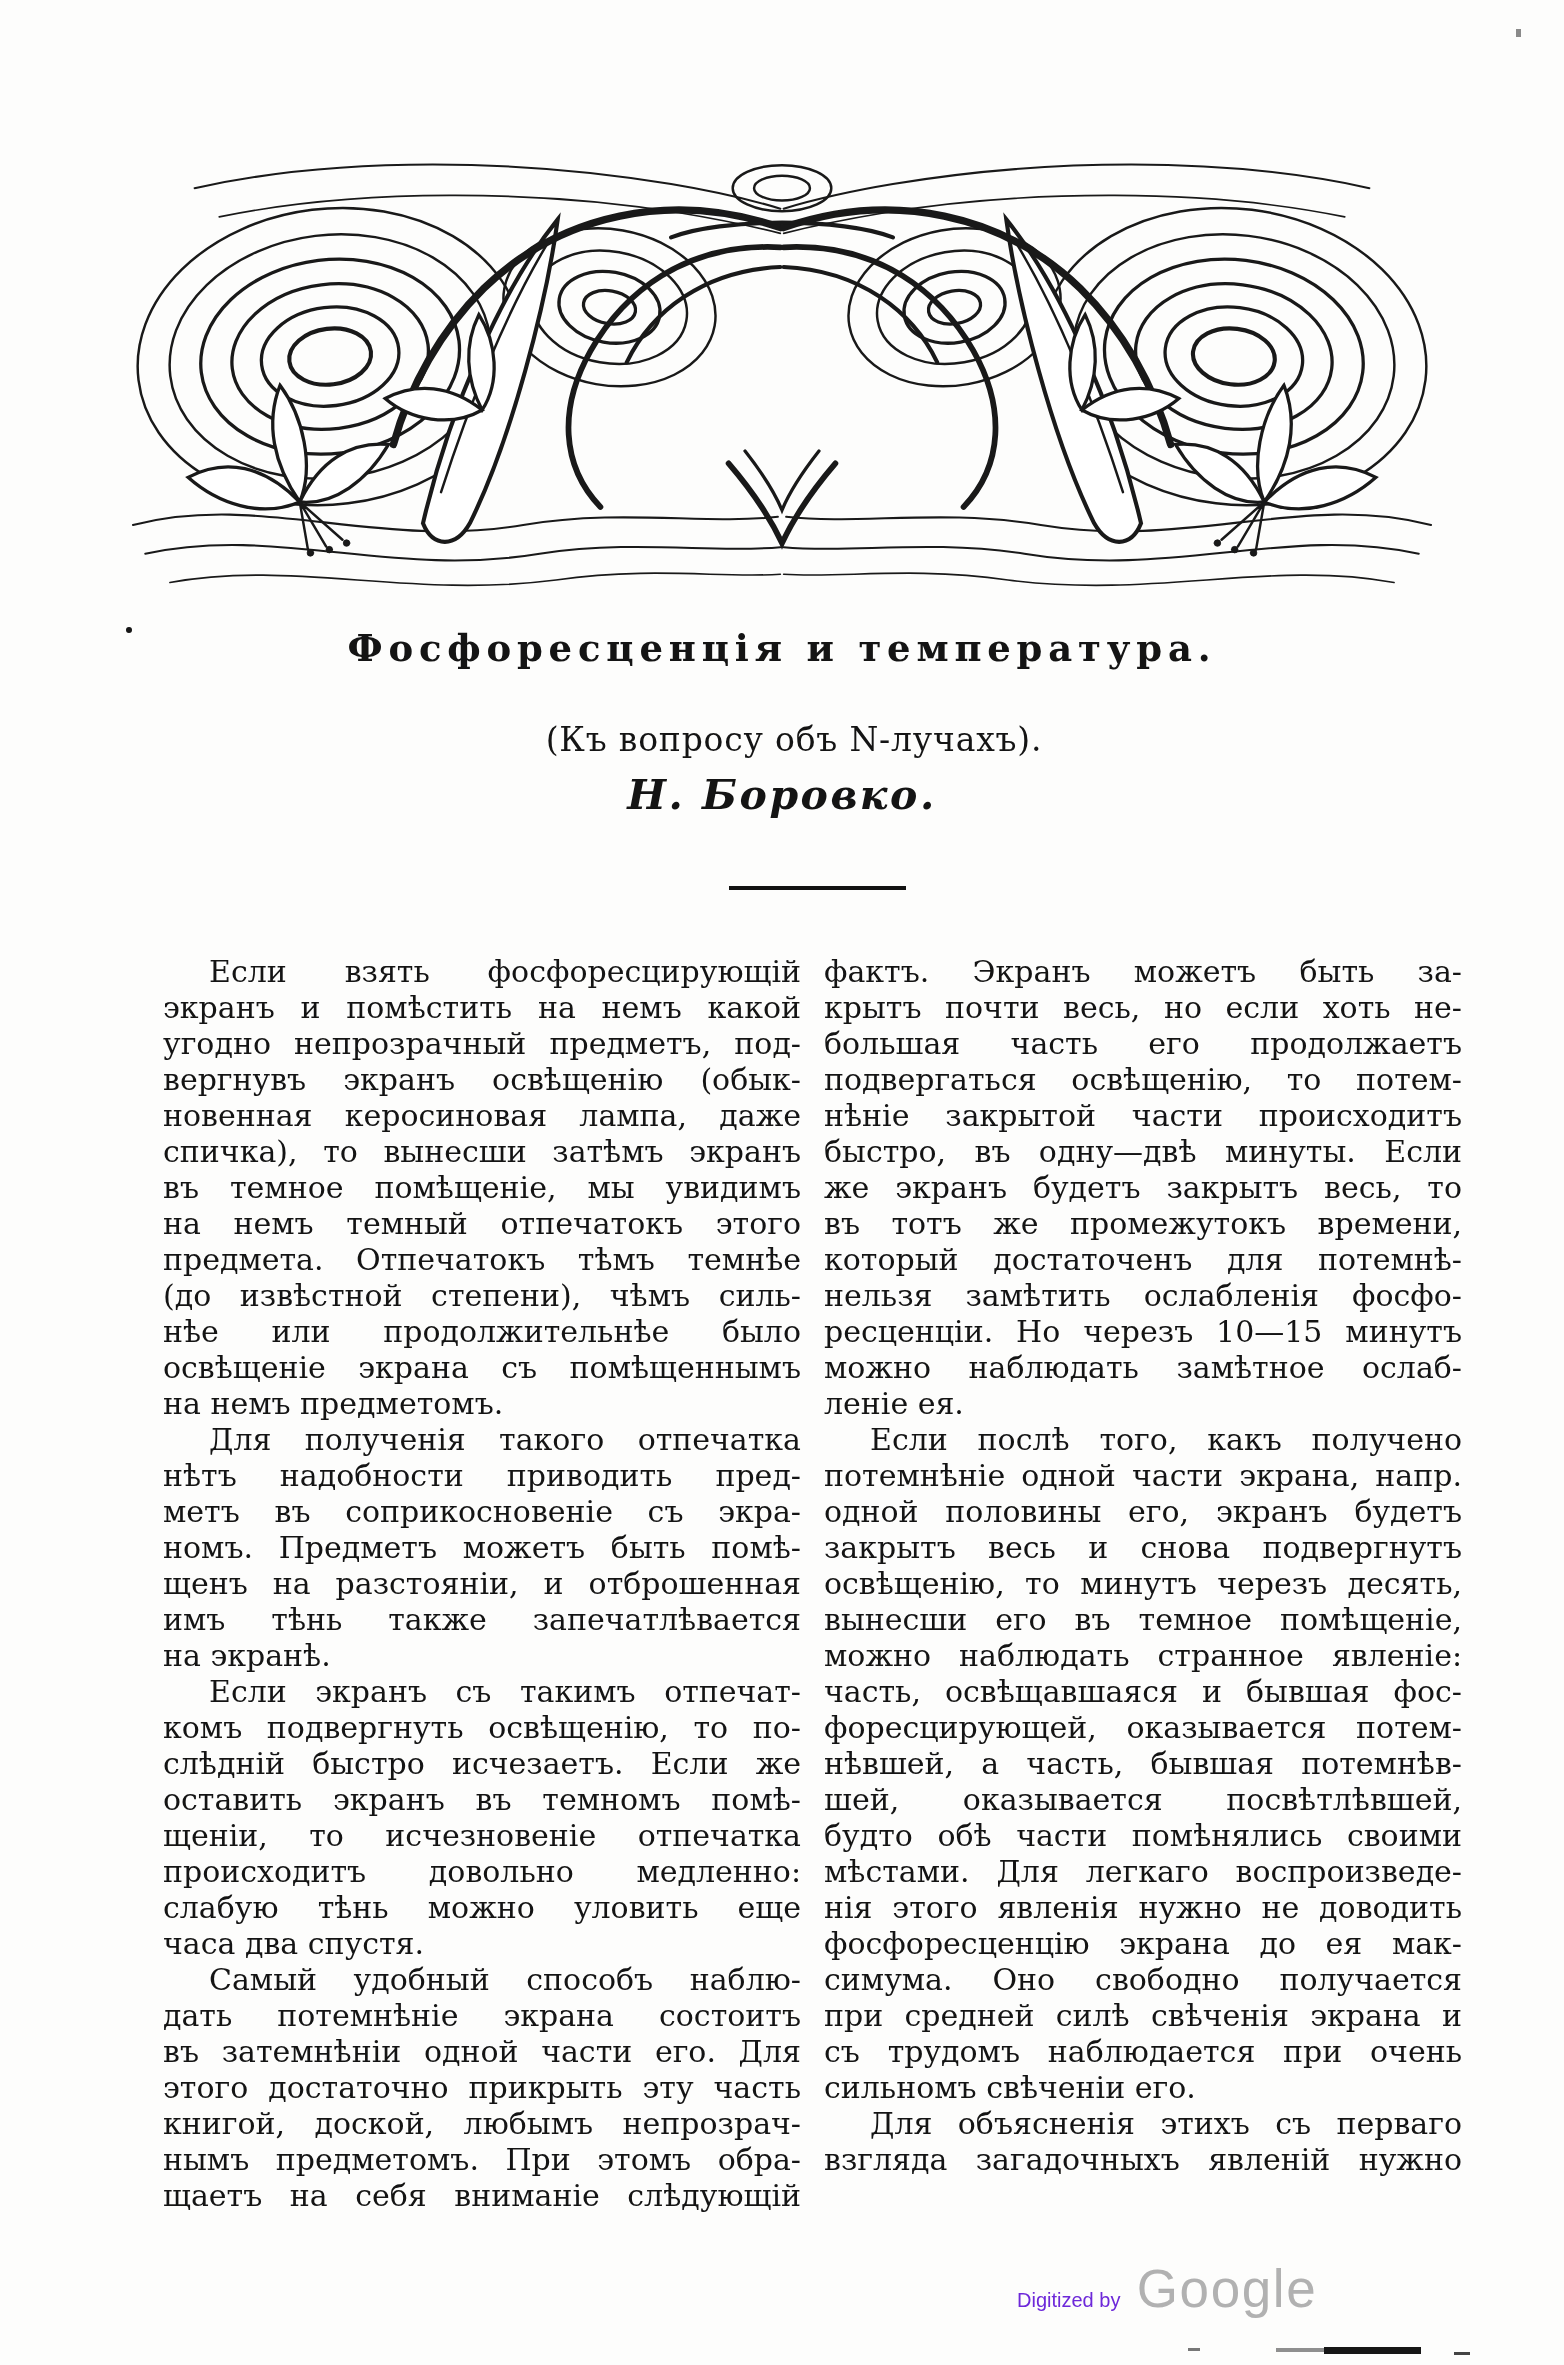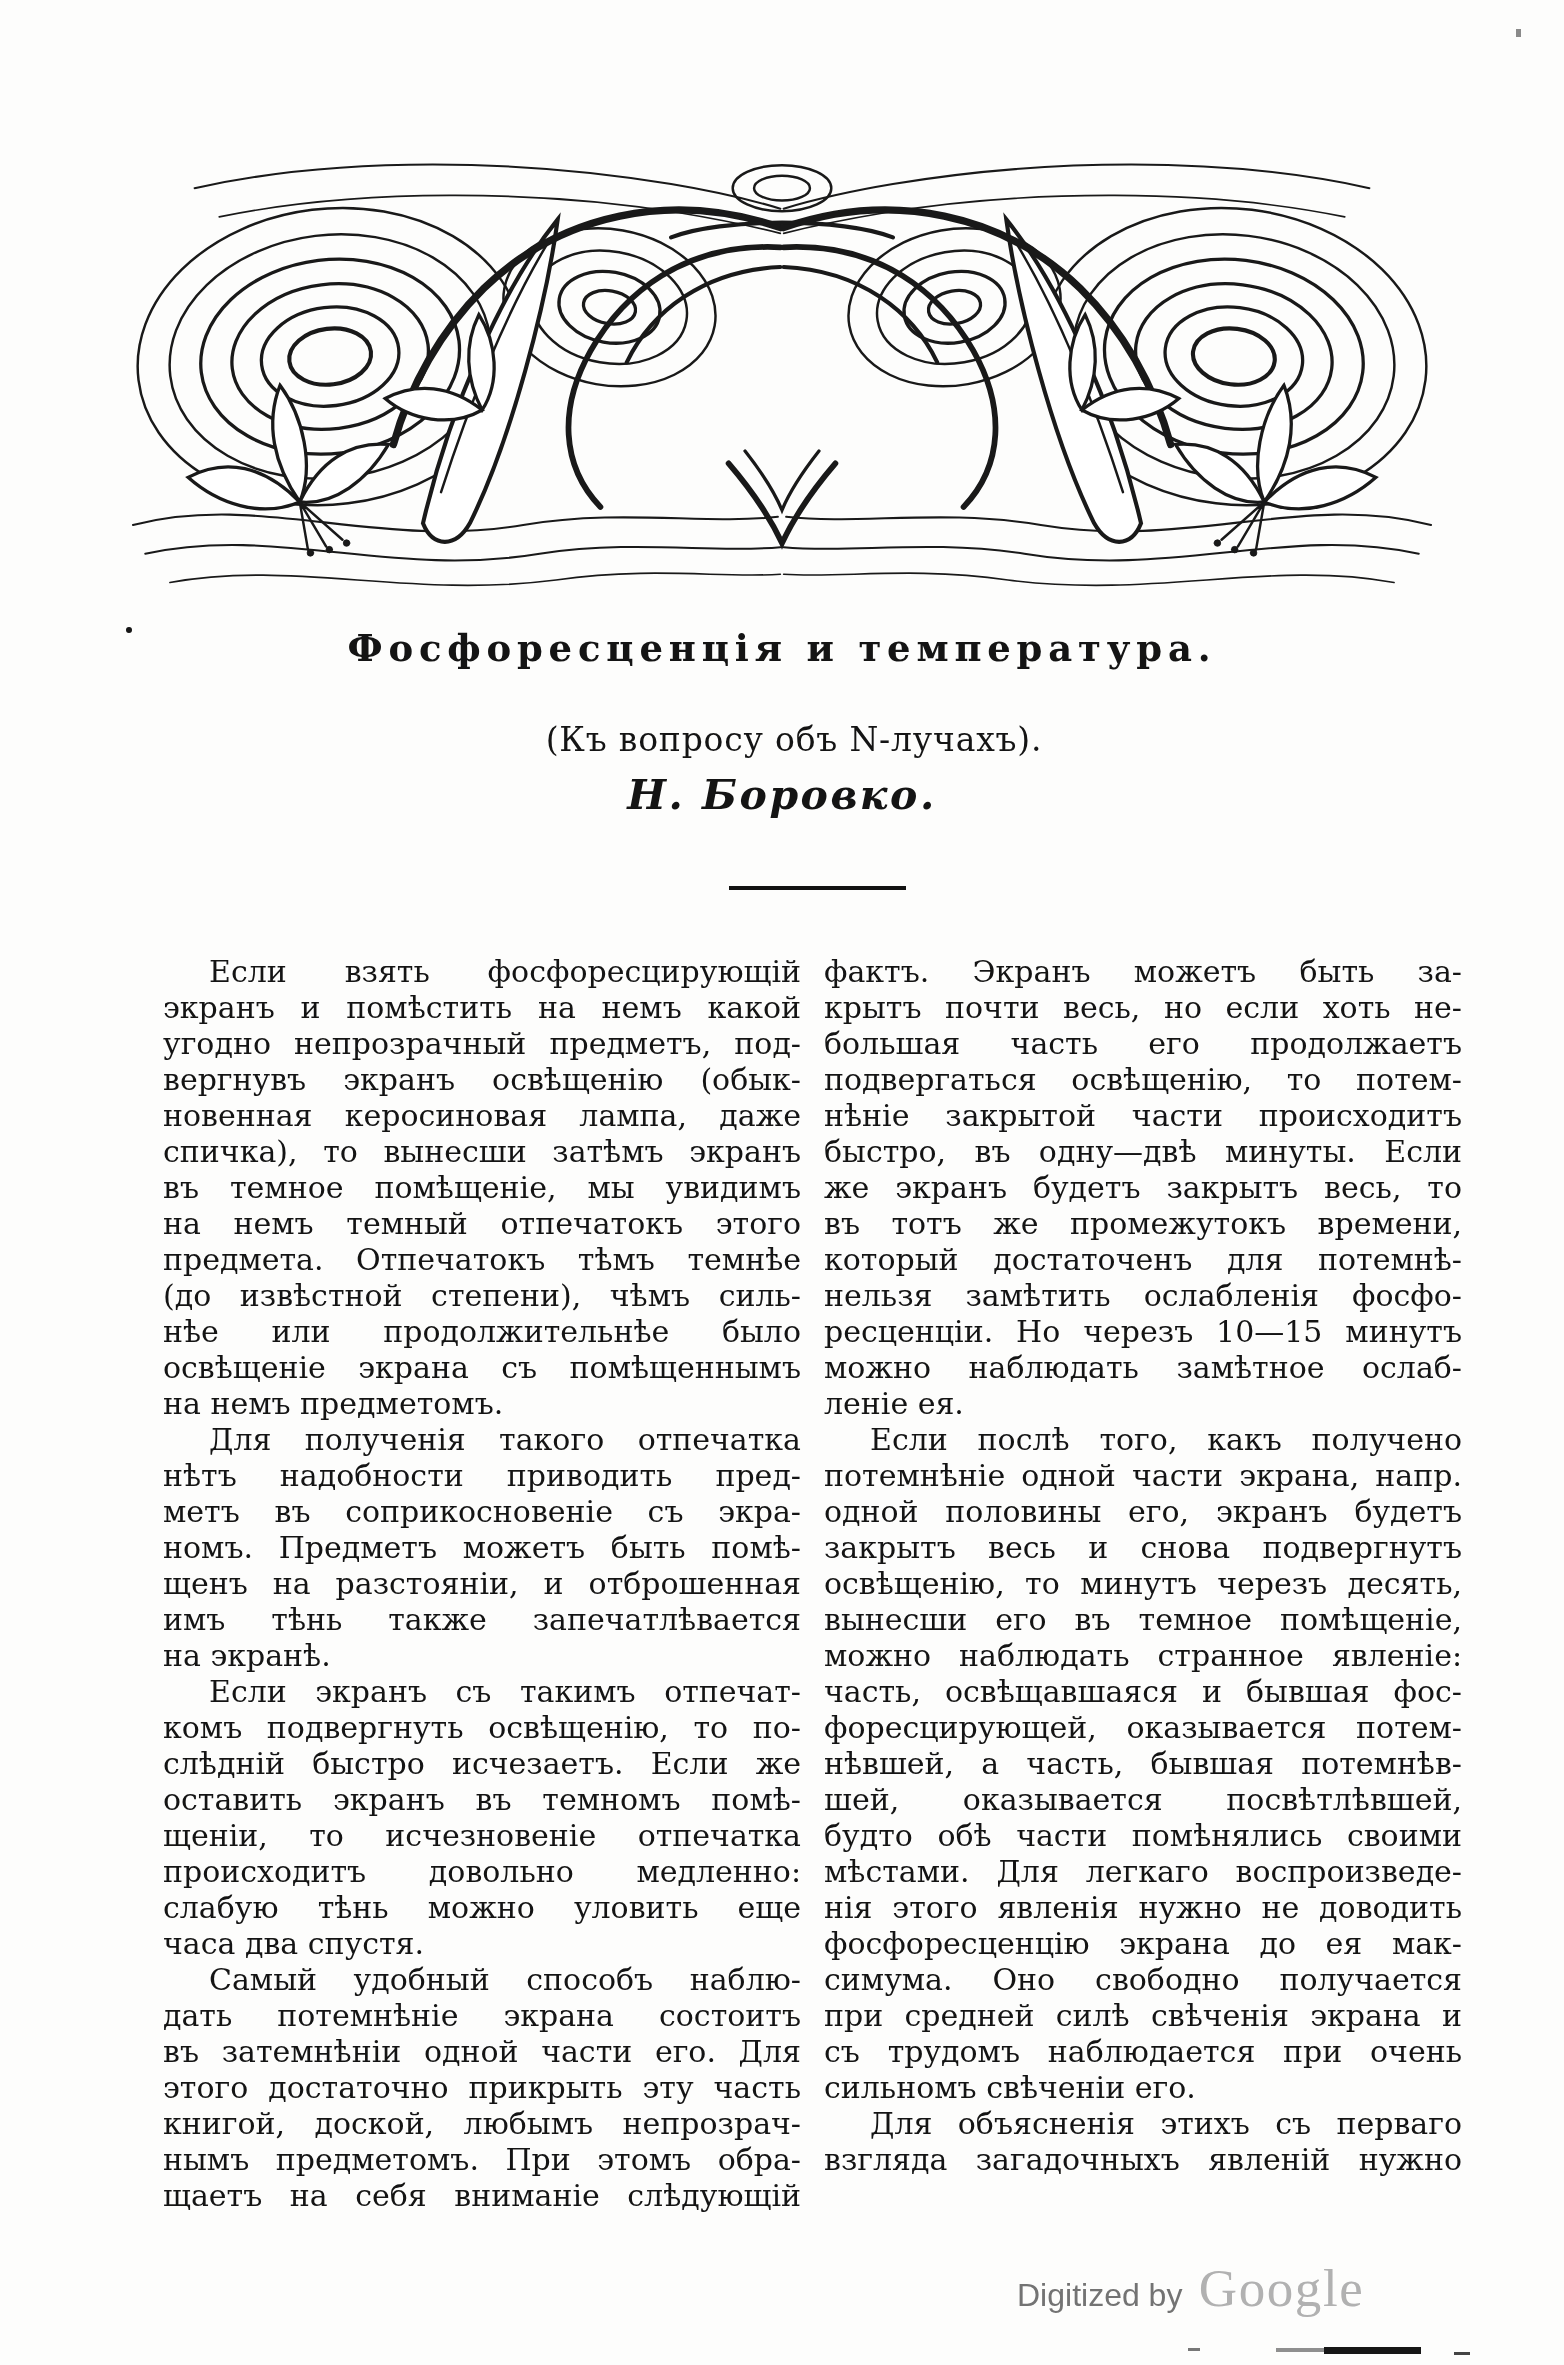--- a/index.html
+++ b/index.html
@@ -25,22 +25,22 @@
   .rule { position:absolute; left:729px; top:886px; width:177px; height:4.1px; background:#121212; }
   .cols { position:absolute; left:163px; top:922px; display:flex; gap:23px; }
   .col { width:638px; font-size:30px; line-height:36px;margin-top:32px; }
   .line { text-align:justify; text-align-last:justify; }
   .line.end { text-align-last:left; }
   .line.indent { text-indent:46px; }
   .watermark {
     position:absolute; left:1017px; top:2258px;
     display:flex; align-items:baseline; gap:16.4px;
   }
-  .wm-prefix { font-family:"Liberation Sans", sans-serif; font-size:32px; color:#737373; }
-  .wm-logo { font-family:Liberation Serif, serif; font-size:53px; color:#b1b1b1; letter-spacing:1.6px; }
+  .wm-prefix { font-family:"Liberation Sans", sans-serif; font-size:20px; color:#6d28d9; }
+  .wm-logo { font-family:Liberation Sans, sans-serif; font-size:53px; color:#b1b1b1; letter-spacing:1.6px; }
   .artifact { position:absolute; background:#161616; }
   .a1 { left:126px; top:627px; width:5.8px;  height:5.8px;  border-radius:50%; }
   .a2 { left:1516px; top:29px; width:5px;  height:8.2px; background:#8a8a8a; }
   .a3 { left:1276px; top:2348px; width:48px;  height:4.1px; background:#8f8f8f; }
   .a4 { left:1324px; top:2347px; width:97px; height:6.6px; }
   .a5 { left:1454px; top:2352px; width:16.4px;  height:3.3px; background:#444; }
   .a6 { left:1188px; top:2348px; width:11.5px;  height:2.5px; background:#777; }
 </style>
 </head>
 <body>

